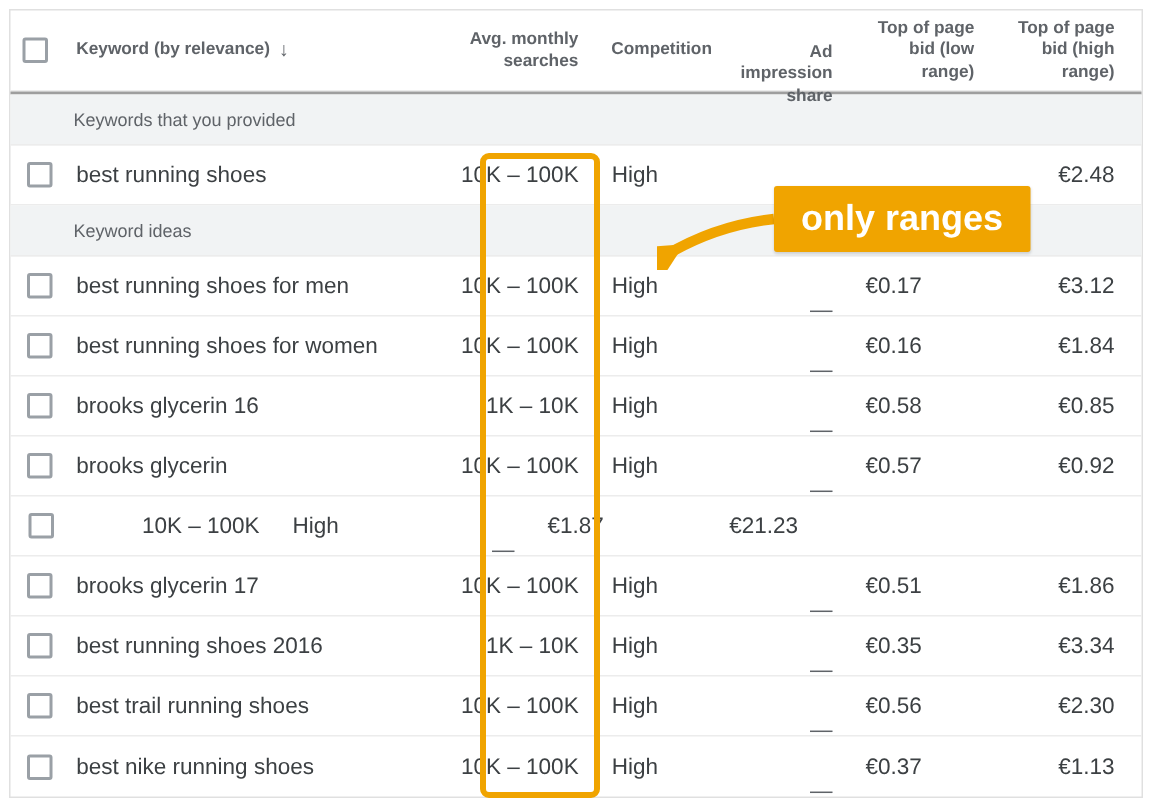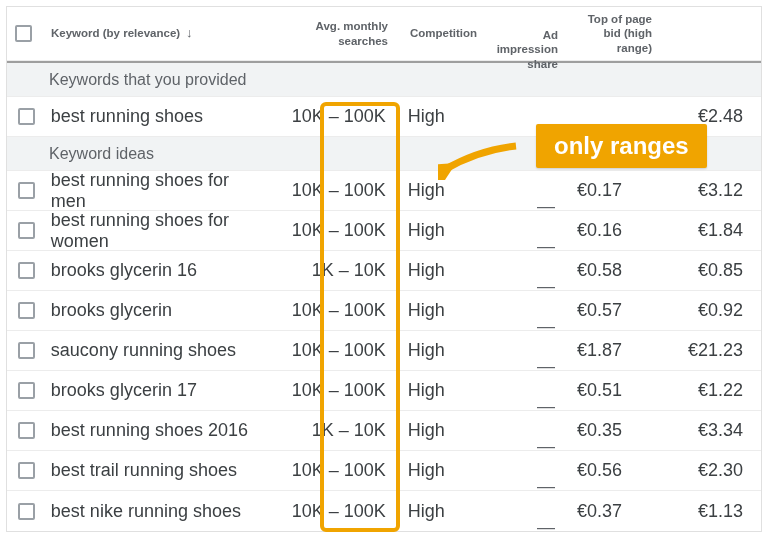--- a/index.html
+++ b/index.html
@@ -12,22 +12,22 @@
     width: 768px;
     height: 540px;
     position: relative;
     overflow: hidden;
   }
   .frame { border:1px solid #e0e0e0; margin:6px 6px 0 6px; background:#fff; position:relative; }
   .row { display:flex; align-items:center; border-bottom:1px solid #ececec; }
   .header-row { height:54px; }
   .header-row .cell { font-size:11.5px; color:#5f6368; font-weight:600; line-height:1.25; }
   .header-sep { height:2px; background:#9e9e9e; margin:0; }
-  .section-row { height:34px; background:#f1f3f4; padding-left:42px; color:#5f6368; font-size:16px; }
-  .data-row { height:40px; font-size:18px; color:#3c4043; }
+  .section-row { height:34px; background:#f1f3f4; padding-left:42px; color:#5f6368; font-size:12px; }
+  .data-row { height:40px; font-size:15px; color:#3c4043; }
   .cell { padding:0 8px; display:flex; align-items:center; }
   .col-check { width:40px; justify-content:center; }
   .col-kw    { width:215px; padding-left:4px; }
   .col-avg   { width:140px; justify-content:flex-end; padding-right:14px; }
   .col-comp  { width:75px; }
   .col-imp   { width:95px; justify-content:flex-end; padding-right:14px; color:#5f6368;margin-top:32px; }
   .col-low   { width:95px; justify-content:flex-start; padding-right:14px; }
   .col-high  { width:98px; justify-content:flex-end; padding-right:18px;align-items:flex-end; }
   .header-row .cell { justify-content: inherit; }
   .th-right { text-align:right; justify-content:flex-end !important; }
@@ -73,20 +73,23 @@
     </div>
     <div class="cell col-avg th-right">
       <span class="hdr-multi">Avg. monthly searches</span>
     </div>
     <div class="cell col-comp th-left">
       <span>Competition</span>
     </div>
     <div class="cell col-imp th-right">
       <span class="hdr-multi">Ad impression share</span>
     </div>
+    <div class="cell col-low th-right">
+      <span class="hdr-multi">Top of page bid (low range)</span>
+    </div>
     <div class="cell col-high th-right">
       <span class="hdr-multi">Top of page bid (high range)</span>
     </div>
   </div>
   <div class="header-sep"></div>
 
   <div class="row section-row">
     <span>Keywords that you provided</span>
   </div>
 
@@ -207,23 +210,20 @@
         <span>€0.57</span>
       </div>
     <div class="cell col-high">
         <span>€0.92</span>
       </div>
   </div>
   <div class="row data-row">
     <div class="cell col-check">
         <div class="checkbox"></div>
       </div>
-    <div class="cell col-kw">
-        <span>saucony running shoes</span>
-      </div>
     <div class="cell col-avg">
         <span>10K – 100K</span>
       </div>
     <div class="cell col-comp">
         <span>High</span>
       </div>
     <div class="cell col-imp">
         <span>—</span>
       </div>
     <div class="cell col-low">
@@ -246,21 +246,21 @@
     <div class="cell col-comp">
         <span>High</span>
       </div>
     <div class="cell col-imp">
         <span>—</span>
       </div>
     <div class="cell col-low">
         <span>€0.51</span>
       </div>
     <div class="cell col-high">
-        <span>€1.22</span>
+        <span>€1.86</span>
       </div>
   </div>
   <div class="row data-row">
     <div class="cell col-check">
         <div class="checkbox"></div>
       </div>
     <div class="cell col-kw">
         <span>best running shoes 2016</span>
       </div>
     <div class="cell col-avg">
@@ -332,15 +332,15 @@
 
 <svg class="callout-arrow" style="left:438px; top:140px;" width="80" height="40" viewBox="0 0 80 40">
   <defs>
     <marker id="ah" markerWidth="8" markerHeight="8" refX="2" refY="4" orient="auto">
       <path d="M8,0 L0,4 L8,8 Z" fill="#f0a400"></path>
     </marker>
   </defs>
   <path d="M78,6 Q40,10 6,30" stroke="#f0a400" stroke-width="7" fill="none" marker-end="url(#ah)"></path>
 </svg>
 
-<div class="callout-label" style="left:536px; top:124px;">
+<div class="callout-label" style="left:516px; top:124px;">
   <span>only ranges</span>
 </div>
 
 </body></html>

